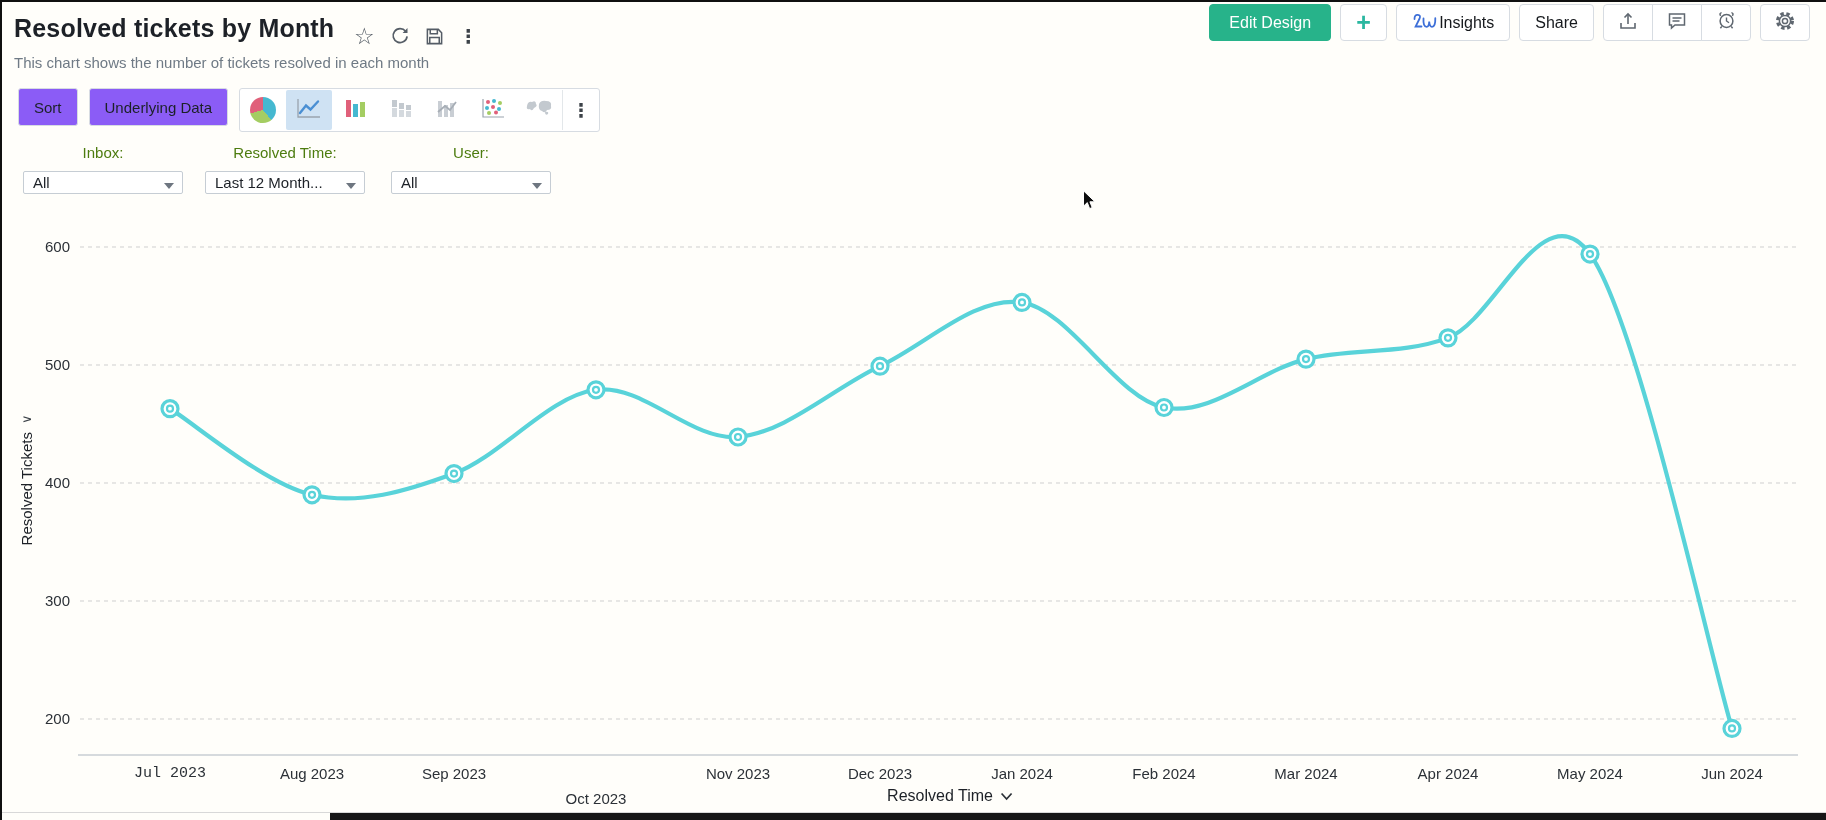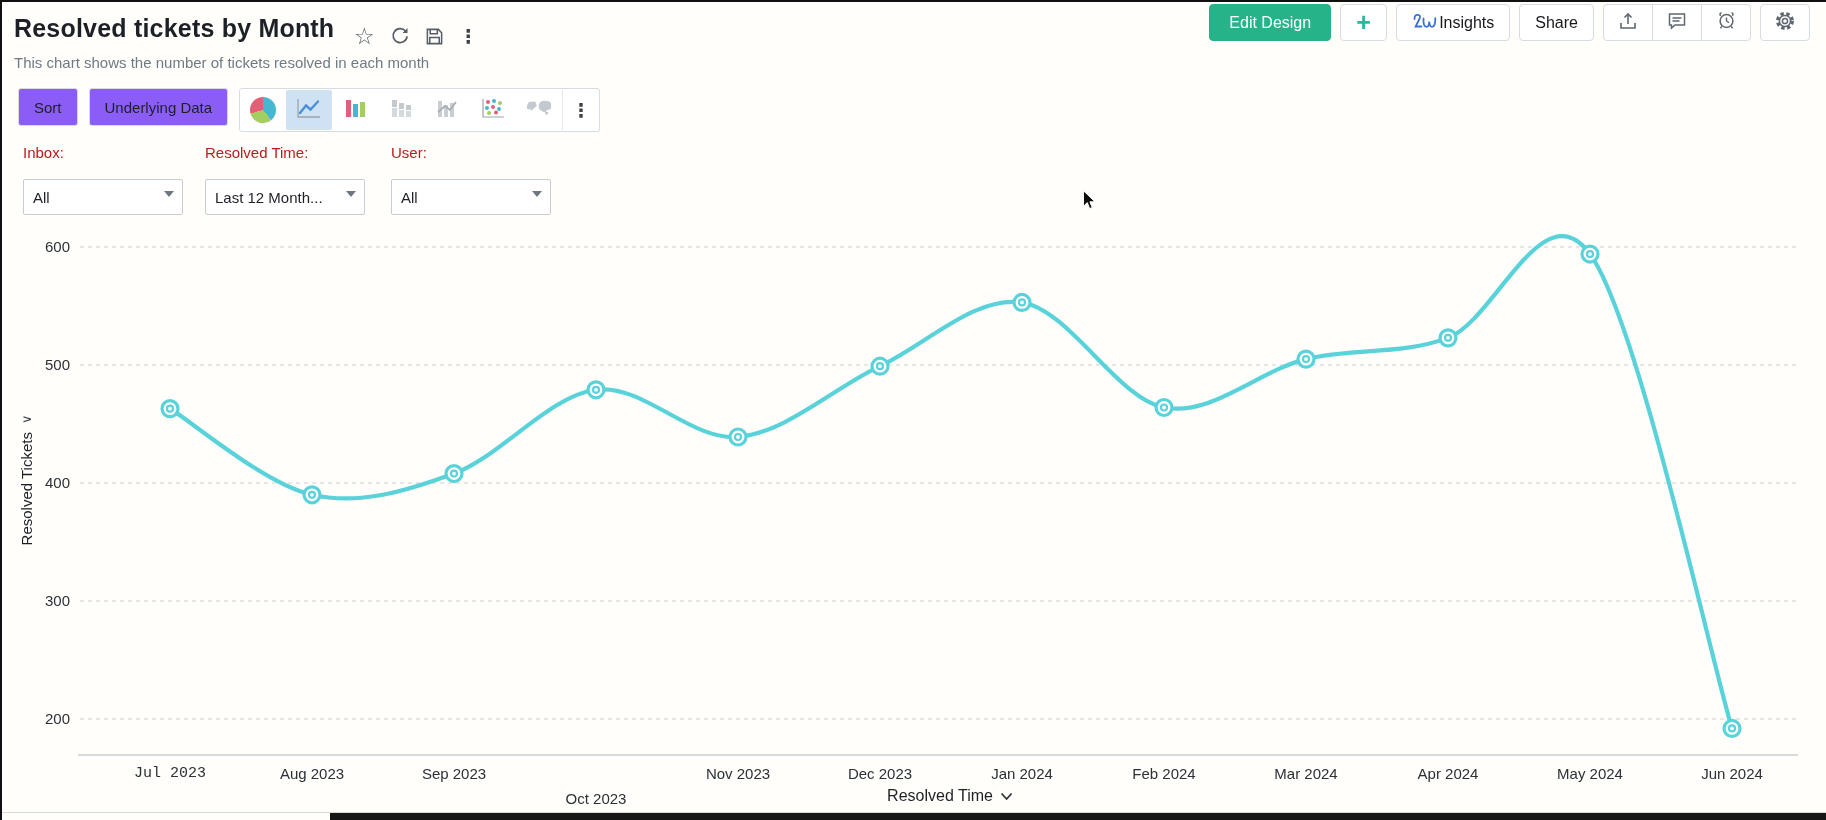--- a/index.html
+++ b/index.html
@@ -37,22 +37,22 @@
         font-size:15px;padding:0 15px;cursor:pointer;color:#1c2127;}
   .chart-type-group{display:flex;align-items:center;background:#fff;border:1px solid #d7dce2;border-radius:3px;height:42px;}
   .ct-cell{width:46px;height:40px;display:flex;align-items:center;justify-content:center;cursor:pointer;border-radius:2px;}
   .ct-cell.selected{background:#cfe2f3;}
   .ct-more{width:36px;height:40px;display:flex;align-items:center;justify-content:center;border-left:1px solid #e3e7ea;cursor:pointer;}
   .pie-icon{width:26px;height:26px;border-radius:50%;
     background:conic-gradient(#45b8d0 0deg 140deg,#a4cd62 140deg 255deg,#e0607a 255deg 360deg);}
 
   
   .filter{position:absolute;top:144px;}
-  .filter-label{font-size:15px;color:#b91c1c;margin-bottom:18px;}
-  .select{width:160px;height:36px;box-sizing:border-box;border:1px solid #c6cdd4;border-radius:2px;background:#fff;
+  .filter-label{font-size:15px;color:#4d7c0f;margin-bottom:10px;text-align:center;}
+  .select{width:160px;height:23px;box-sizing:border-box;border:1px solid #c6cdd4;border-radius:2px;background:#fff;
           display:flex;align-items:center;font-size:15px;color:#1d2127;padding:0 24px 0 9px;position:relative;cursor:pointer;}
   .select .val{overflow:hidden;white-space:nowrap;}
   .caret{position:absolute;right:8px;top:11px;width:0;height:0;border-left:5px solid transparent;
          border-right:5px solid transparent;border-top:6px solid #6e7680;}
 
   
   #chart-area{position:absolute;left:0;top:0;width:1826px;height:820px;}
   #chart-svg{position:absolute;left:0;top:190px;}
   .ytick{position:absolute;left:0;width:70px;text-align:right;font-size:15px;color:#2c3137;}
   .xtick{position:absolute;width:140px;text-align:center;font-size:15px;color:#2c3137;top:765px;}

